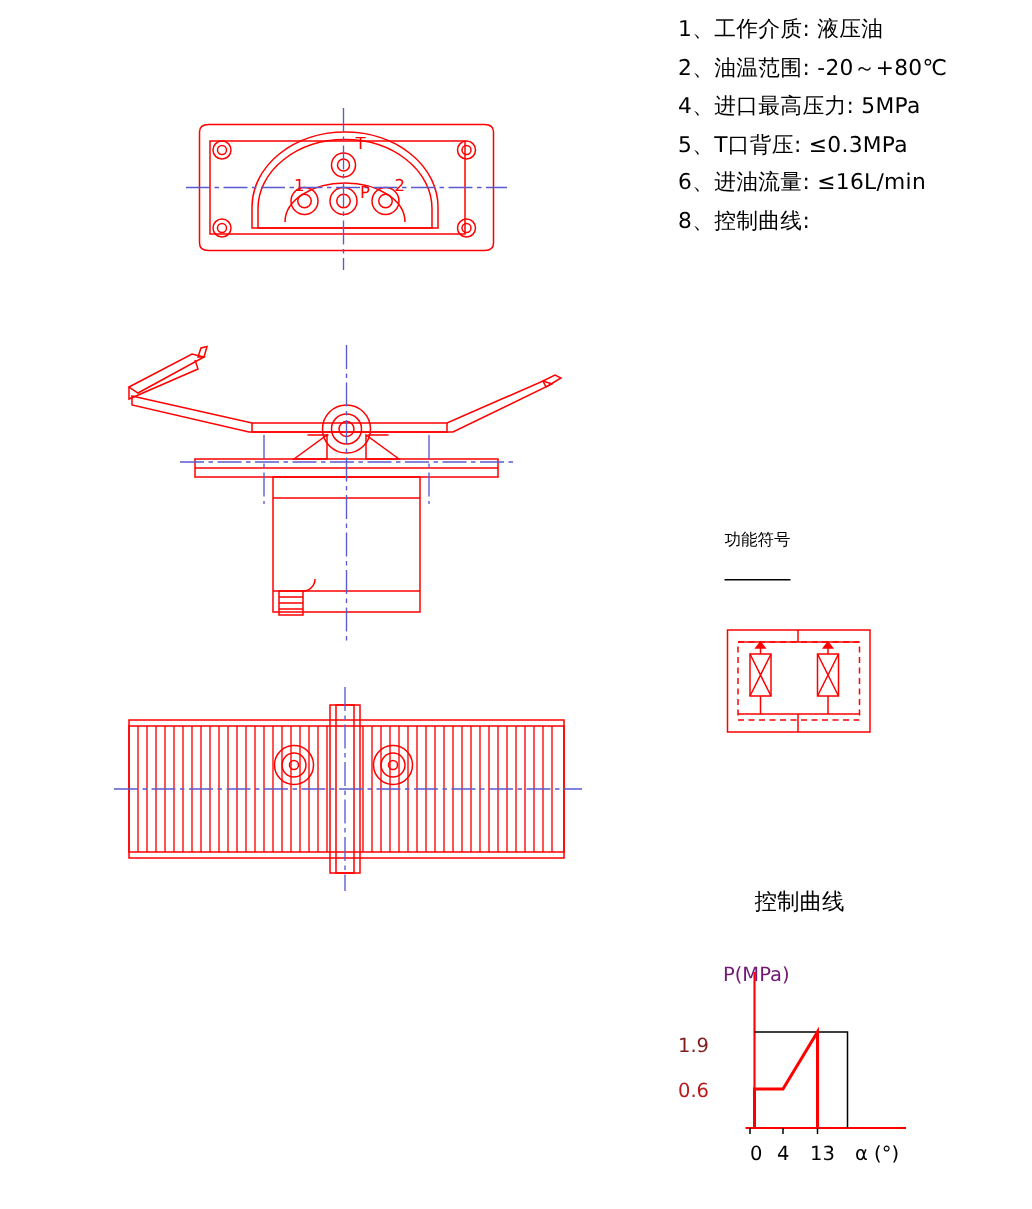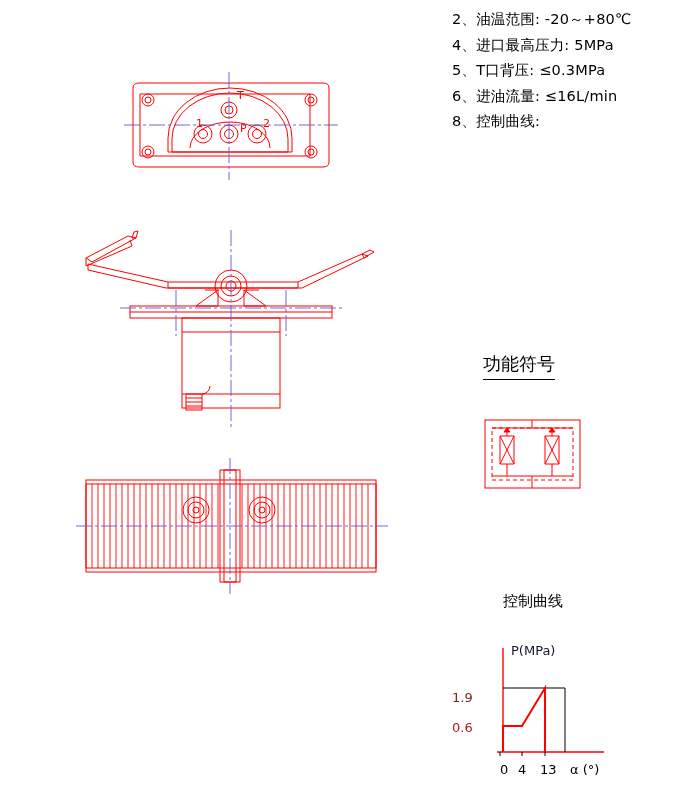--- a/index.html
+++ b/index.html
@@ -36,38 +36,38 @@
     font-size: 14.5px;
     color: #000;
     margin-bottom: 6.5px;
     white-space: nowrap;
     letter-spacing: 0.2px;
   }
   .func-head {
     position: absolute;
     left: 483px;
     top: 352px;
-    font-size: 18px;
-    color: #000;
-    padding-bottom: 3px;
+    font-size: 11px;
+    color: #000;
+    padding-bottom: 19px;
     border-bottom: 1px solid #000;
   }
   .curve-head {
     position: absolute;
     left: 503px;
     top: 592px;
     font-size: 15px;
     color: #000;
   }
   .axis-label-y {
     position: absolute;
-    left: 511px;
+    left: 482px;
     top: 643px;
     font-size: 13px;
-    color: #0f172a;
+    color: #701a75;
   }
   .tick-y1 {
     position: absolute;
     left: 452px;
     top: 690px;
     font-size: 13px;
     color: #7f1d1d;
   }
   .tick-y2 {
     position: absolute;
@@ -277,20 +277,21 @@
     <g stroke="#000000" stroke-width="1">
       <line x1="500" y1="752" x2="500" y2="756"></line>
       <line x1="522" y1="752" x2="522" y2="756"></line>
       <line x1="545" y1="752" x2="545" y2="756"></line>
     </g>
   </g>
 
 </svg>
 
 <div class="spec-list">
+  <div class="spec-item">1、工作介质: 液压油</div>
   <div class="spec-item">2、油温范围: -20～+80℃</div>
   <div class="spec-item">4、进口最高压力: 5MPa</div>
   <div class="spec-item">5、T口背压: ≤0.3MPa</div>
   <div class="spec-item">6、进油流量: ≤16L/min</div>
   <div class="spec-item">8、控制曲线:</div>
 </div>
 
 <div class="func-head">功能符号</div>
 
 <div class="curve-head">控制曲线</div>

